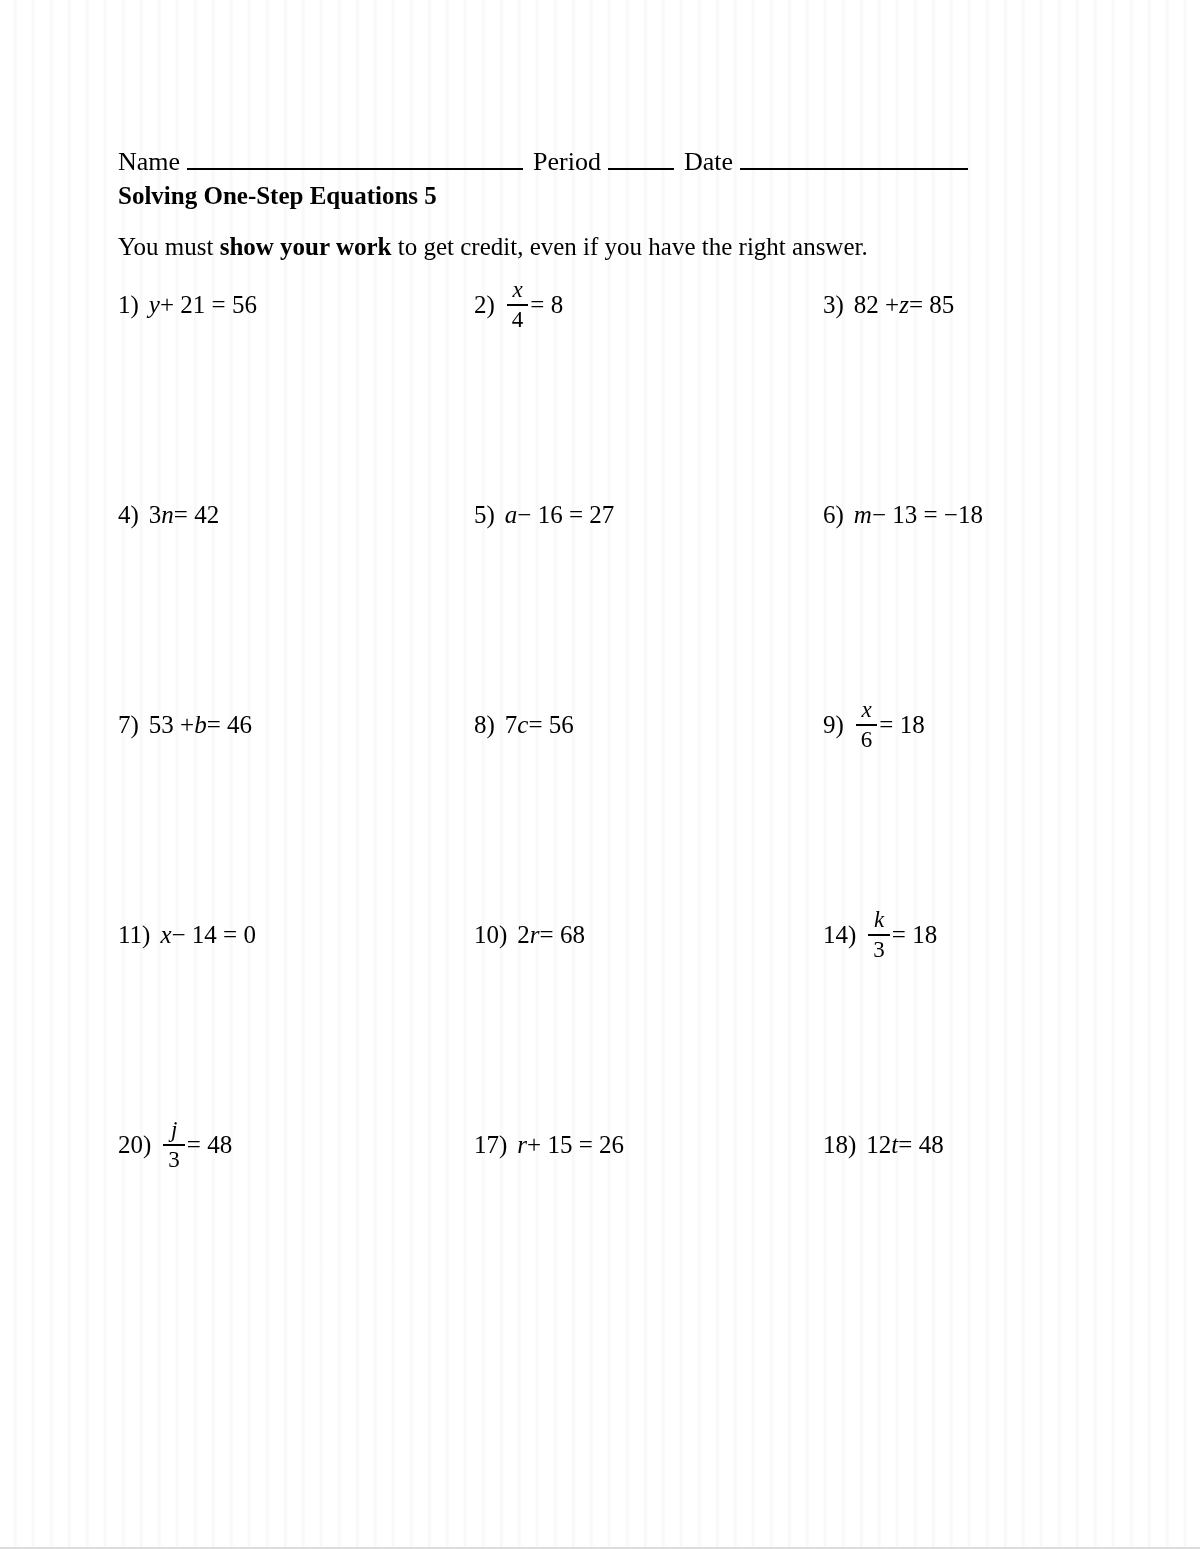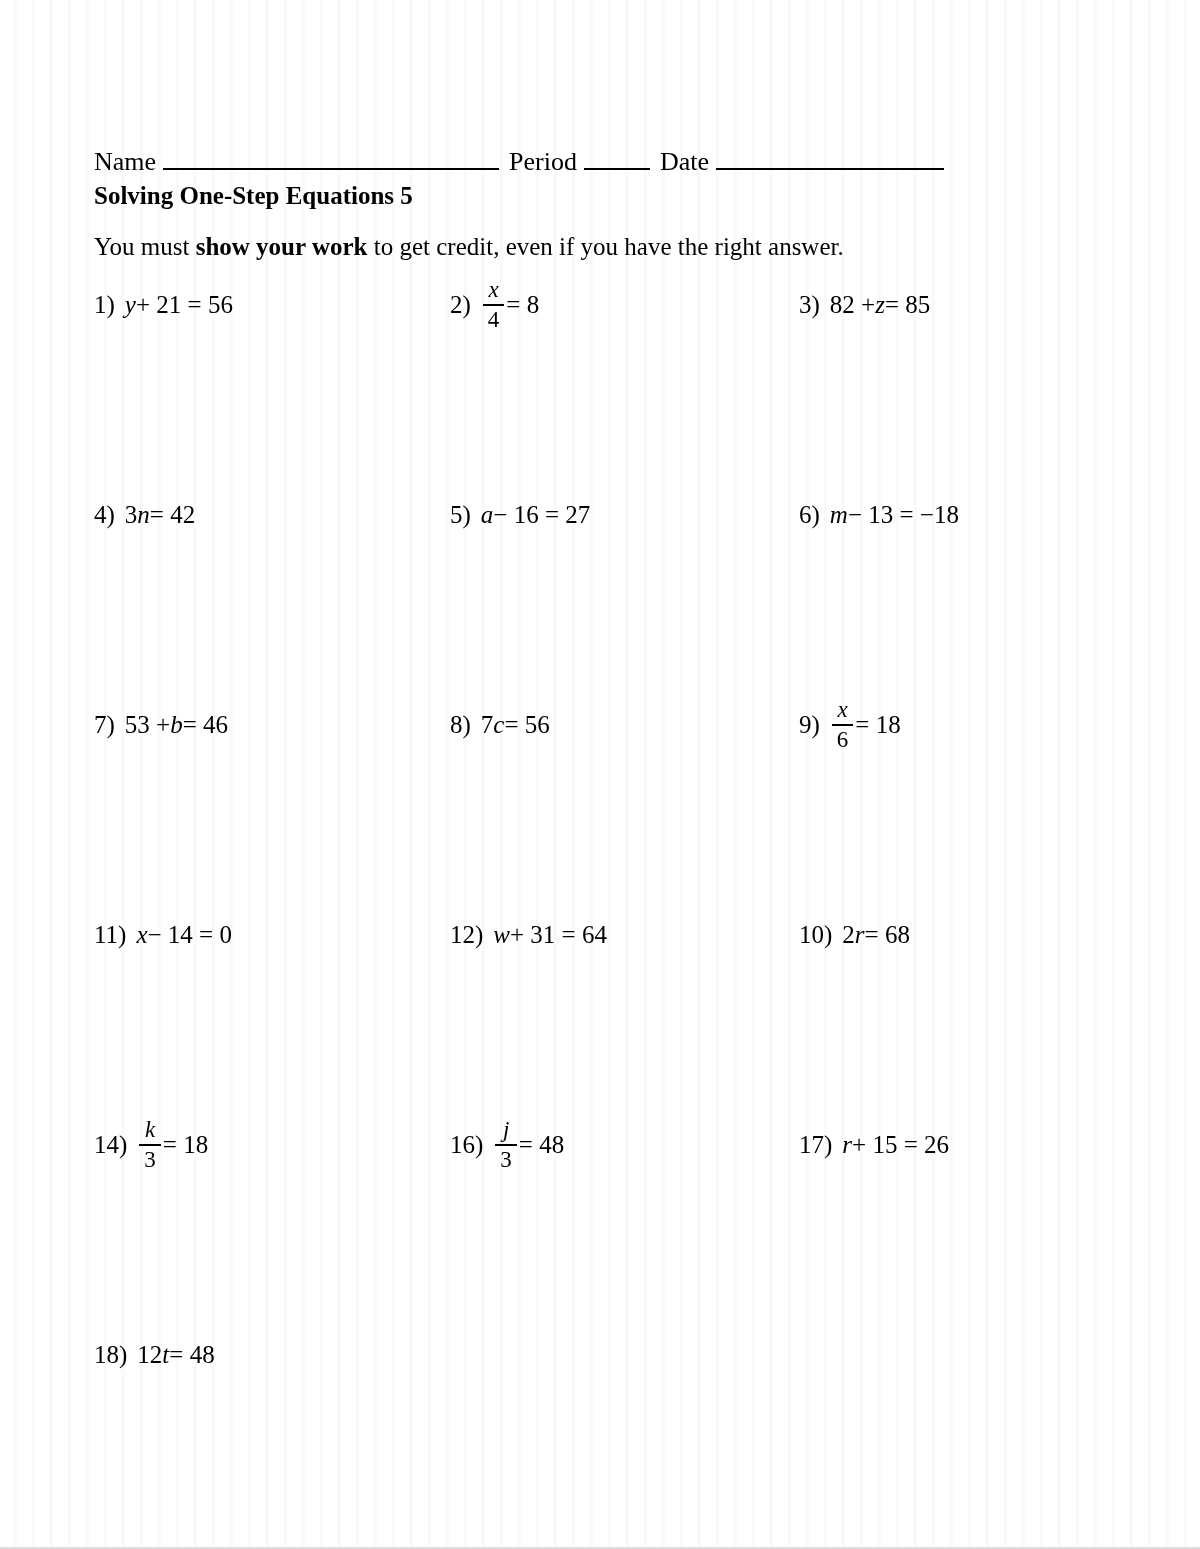--- a/index.html
+++ b/index.html
@@ -12,21 +12,21 @@
     width: 1200px;
     height: 1549px;
     background:
       repeating-linear-gradient(90deg,
         #ffffff 0px, #ffffff 13px,
         #f7f7f7 15px, #ffffff 18px);
     color: #000000;
     font-family: "Liberation Serif", "DejaVu Serif", serif;
     overflow: hidden;
     box-sizing: border-box;
-    padding: 145px 150px 0 94px;
+    padding: 145px 150px 0 118px;
     border-bottom: 2px solid #dcdcdc;
   }
   .header-line {
     font-size: 26px;
     line-height: 1.15;
     white-space: nowrap;
   }
   .blank {
     display: inline-block;
     border-bottom: 2px solid #000000;
@@ -174,46 +174,39 @@
         </span>
       </div>
       <div class="problem">
         <span>11)</span>
         <span class="equation">
           <span class="it">x</span>
           <span> − 14 = 0</span>
         </span>
       </div>
       <div class="problem">
-        <span>12)</span>
-        <span class="equation">
-          <span class="it">w</span>
-          <span> + 31 = 64</span>
-        </span>
-      </div>
-      <div class="problem">
         <span>10)</span>
         <span class="equation">
           <span>2</span>
           <span class="it">r</span>
           <span> = 68</span>
         </span>
       </div>
       <div class="problem">
         <span>14)</span>
         <span class="equation">
           <span class="frac">
             <span class="num it">k</span>
             <span class="den">3</span>
           </span>
           <span> = 18</span>
         </span>
       </div>
       <div class="problem">
-        <span>16)</span>
+        <span>20)</span>
         <span class="equation">
           <span class="frac">
             <span class="num it">j</span>
             <span class="den">3</span>
           </span>
           <span> = 48</span>
         </span>
       </div>
       <div class="problem">
         <span>17)</span>

